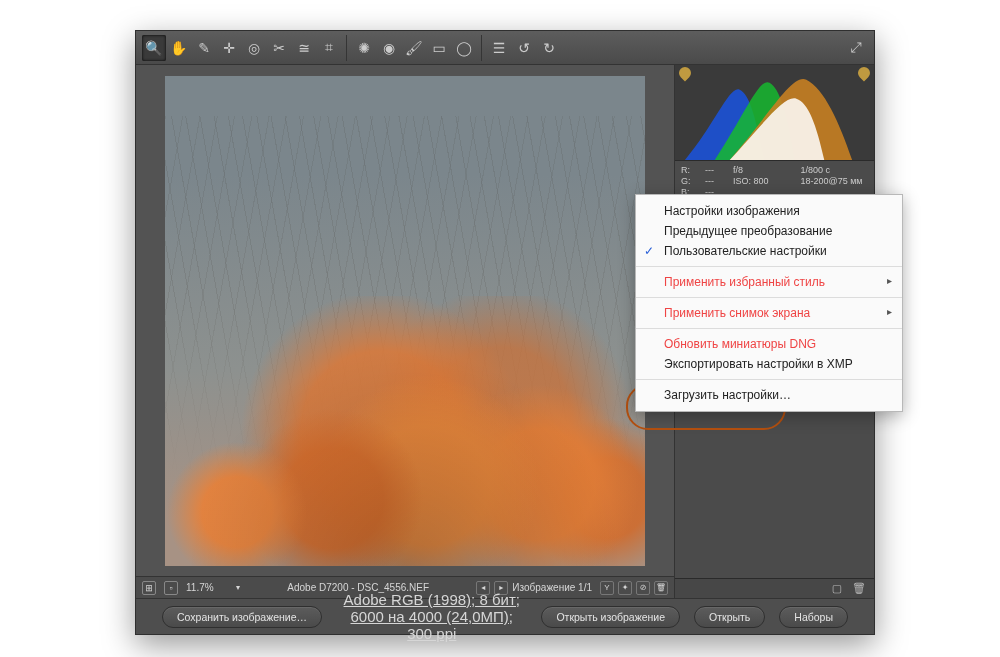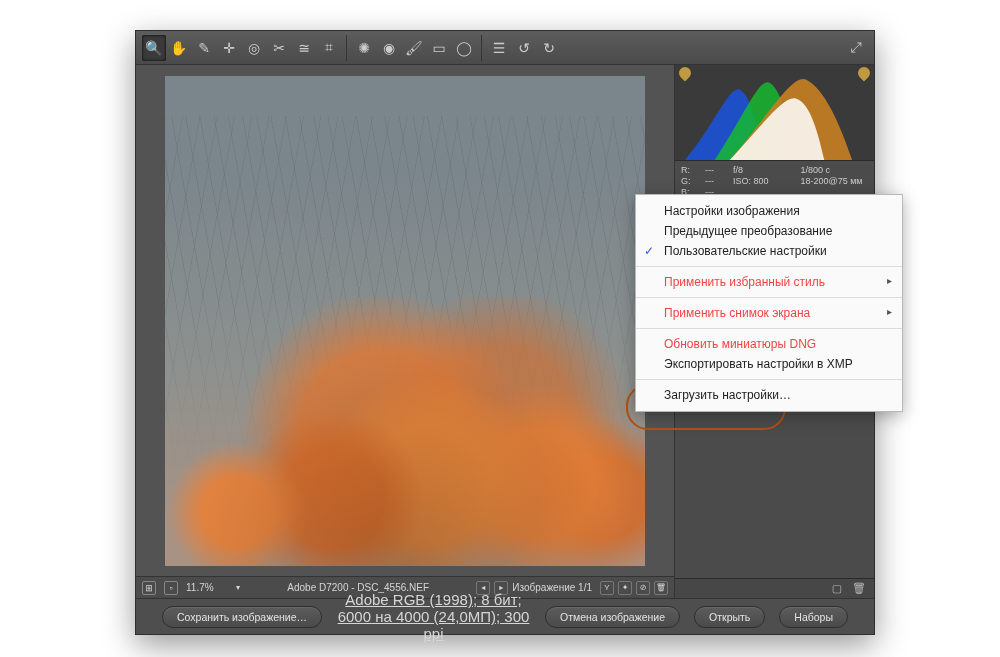--- a/index.html
+++ b/index.html
@@ -299,21 +299,21 @@
       <div class="panel-foot">
         <span>▢</span>
         <span>🗑</span>
       </div>
     </div>
   </div>
 
   <div class="bottombar">
     <div class="btn">Сохранить изображение…</div>
     <div class="meta-link">Adobe RGB (1998); 8 бит; 6000 на 4000 (24,0МП); 300 ppi</div>
-    <div class="btn">Отмена изображение</div>
+    <div class="btn">Открыть изображение</div>
     <div class="btn">Открыть</div>
     <div class="btn">Наборы</div>
   </div>
 </div>
 
 <div class="ctx" id="ctx">
     <div class="item"><span>Настройки изображения</span></div>
     <div class="item"><span>Предыдущее преобразование</span></div>
     <div class="item"><span class="check">✓</span><span>Пользовательские настройки</span></div>
     <hr>

